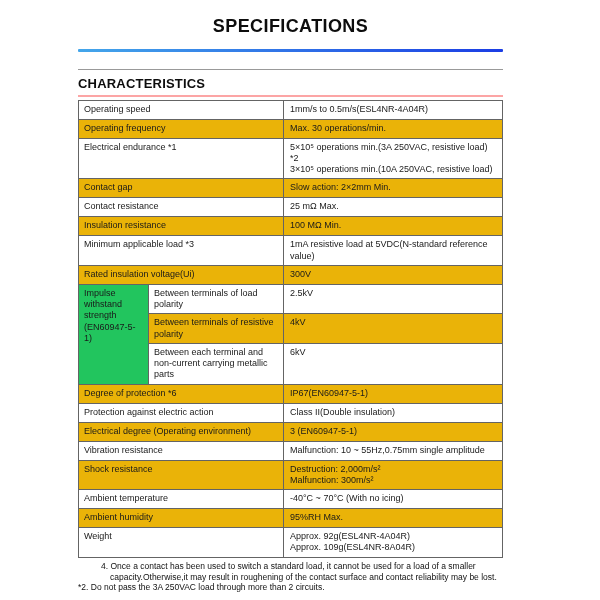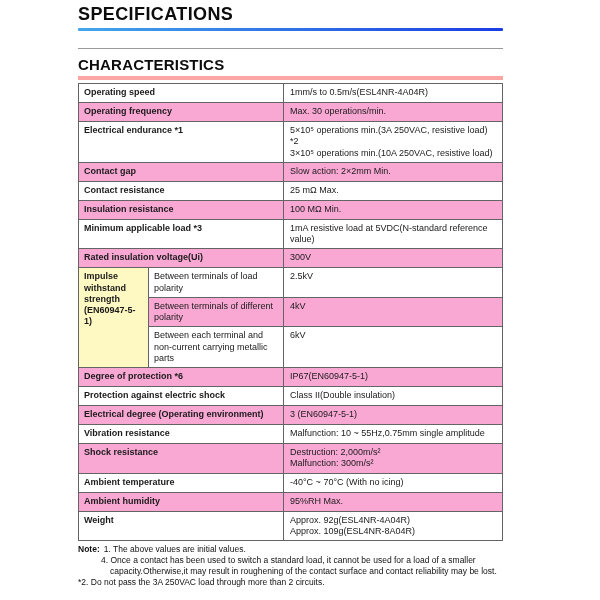--- a/index.html
+++ b/index.html
@@ -10,66 +10,67 @@
   }
   .page {
     width: 600px;
     height: 600px;
     overflow: hidden;
     box-sizing: border-box;
     padding: 5px 97px 0 78px;
     background: #ffffff;
   }
   h1.page-title {
-    margin: 0;
+    margin: 12px;
     font-size: 18px;
     font-weight: bold;
     letter-spacing: 0.4px;
     color: #0d0d0d;
     line-height: 1.1;
+    text-align: center;
   }
   .accent-bar {
     height: 3px;
     margin-top: 3px;
     background: linear-gradient(to right, #44a6ea, #1b3de4);
     border-radius: 1px;
   }
   .thin-rule {
     border: none;
     border-top: 1px solid #999999;
     margin: 17px 0 0 0;
   }
   h2.section-title {
     margin: 7px 0 0 0;
-    font-size: 15px;
+    font-size: 13px;
     font-weight: bold;
     letter-spacing: 0.2px;
     color: #0d0d0d;
     padding-bottom: 3px;
-    border-bottom: 4px solid #fca5a5;
+    border-bottom: 2px solid #fca5a5;
     line-height: 1.15;
   }
   table.spec-table {
     width: 100%;
     border-collapse: collapse;
     margin-top: 3px;
     table-layout: fixed;
     font-size: 9px;
   }
   .spec-table td {
     border: 1px solid #646464;
     vertical-align: top;
     padding: 3px 5px;
     height: 12px;
     line-height: 1.25;
     background: #ffffff;
   }
-  .spec-table tr.g td { background: #f9a8d4; }
-  .spec-table td.grp { background: #fef9c3; }
-  .spec-table td.lbl { font-weight: bold; }
+  .spec-table tr.g td { background: #eab308; }
+  .spec-table td.grp { background: #22c55e; }
+  .spec-table td.lbl { font-weight: normal; }
   .spec-table td.sub { font-weight: normal; }
   .spec-table td.val {
     font-weight: normal;
     white-space: pre-line;
     padding-left: 6px;
   }
   .notes {
     margin-top: 3px;
     font-size: 8.5px;
     line-height: 1.28;
@@ -131,34 +132,34 @@
         <td class="lbl" colspan="2">Rated insulation voltage(Ui)</td>
         <td class="val">300V</td>
       </tr>
 
       <tr>
         <td class="lbl grp" rowspan="3">Impulse withstand strength (EN60947-5-1)</td>
         <td class="sub">Between terminals of load polarity</td>
         <td class="val">2.5kV</td>
       </tr>
       <tr class="g">
-        <td class="sub">Between terminals of different polarity</td>
+        <td class="sub">Between terminals of resistive polarity</td>
         <td class="val">4kV</td>
       </tr>
       <tr>
         <td class="sub">Between each terminal and non-current carrying metallic parts</td>
         <td class="val">6kV</td>
       </tr>
 
       <tr class="g">
         <td class="lbl" colspan="2">Degree of protection *6</td>
         <td class="val">IP67(EN60947-5-1)</td>
       </tr>
       <tr>
-        <td class="lbl" colspan="2">Protection against electric shock</td>
+        <td class="lbl" colspan="2">Protection against electric action</td>
         <td class="val">Class II(Double insulation)</td>
       </tr>
       <tr class="g">
         <td class="lbl" colspan="2">Electrical degree (Operating environment)</td>
         <td class="val">3 (EN60947-5-1)</td>
       </tr>
       <tr>
         <td class="lbl" colspan="2">Vibration resistance</td>
         <td class="val">Malfunction: 10 ~ 55Hz,0.75mm single amplitude</td>
       </tr>
@@ -177,19 +178,18 @@
       </tr>
       <tr>
         <td class="lbl" colspan="2">Weight</td>
         <td class="val">Approx. 92g(ESL4NR-4A04R)
 Approx. 109g(ESL4NR-8A04R)</td>
       </tr>
     </tbody>
   </table>
 
   <div class="notes">
-    <div class="note-head"><span class="note-label">Note:</span><span>1. The above values are initial values.</span></div>
     <div class="note-item2">4. Once a contact has been used to switch a standard load, it cannot be used for a load of a smaller capacity.Otherwise,it may result in roughening of the contact surface and contact reliability may be lost.</div>
     <div class="note-fn">*2. Do not pass the 3A 250VAC load through more than 2 circuits.</div>
 
   </div>
 
 </div>
 
 </body></html>

